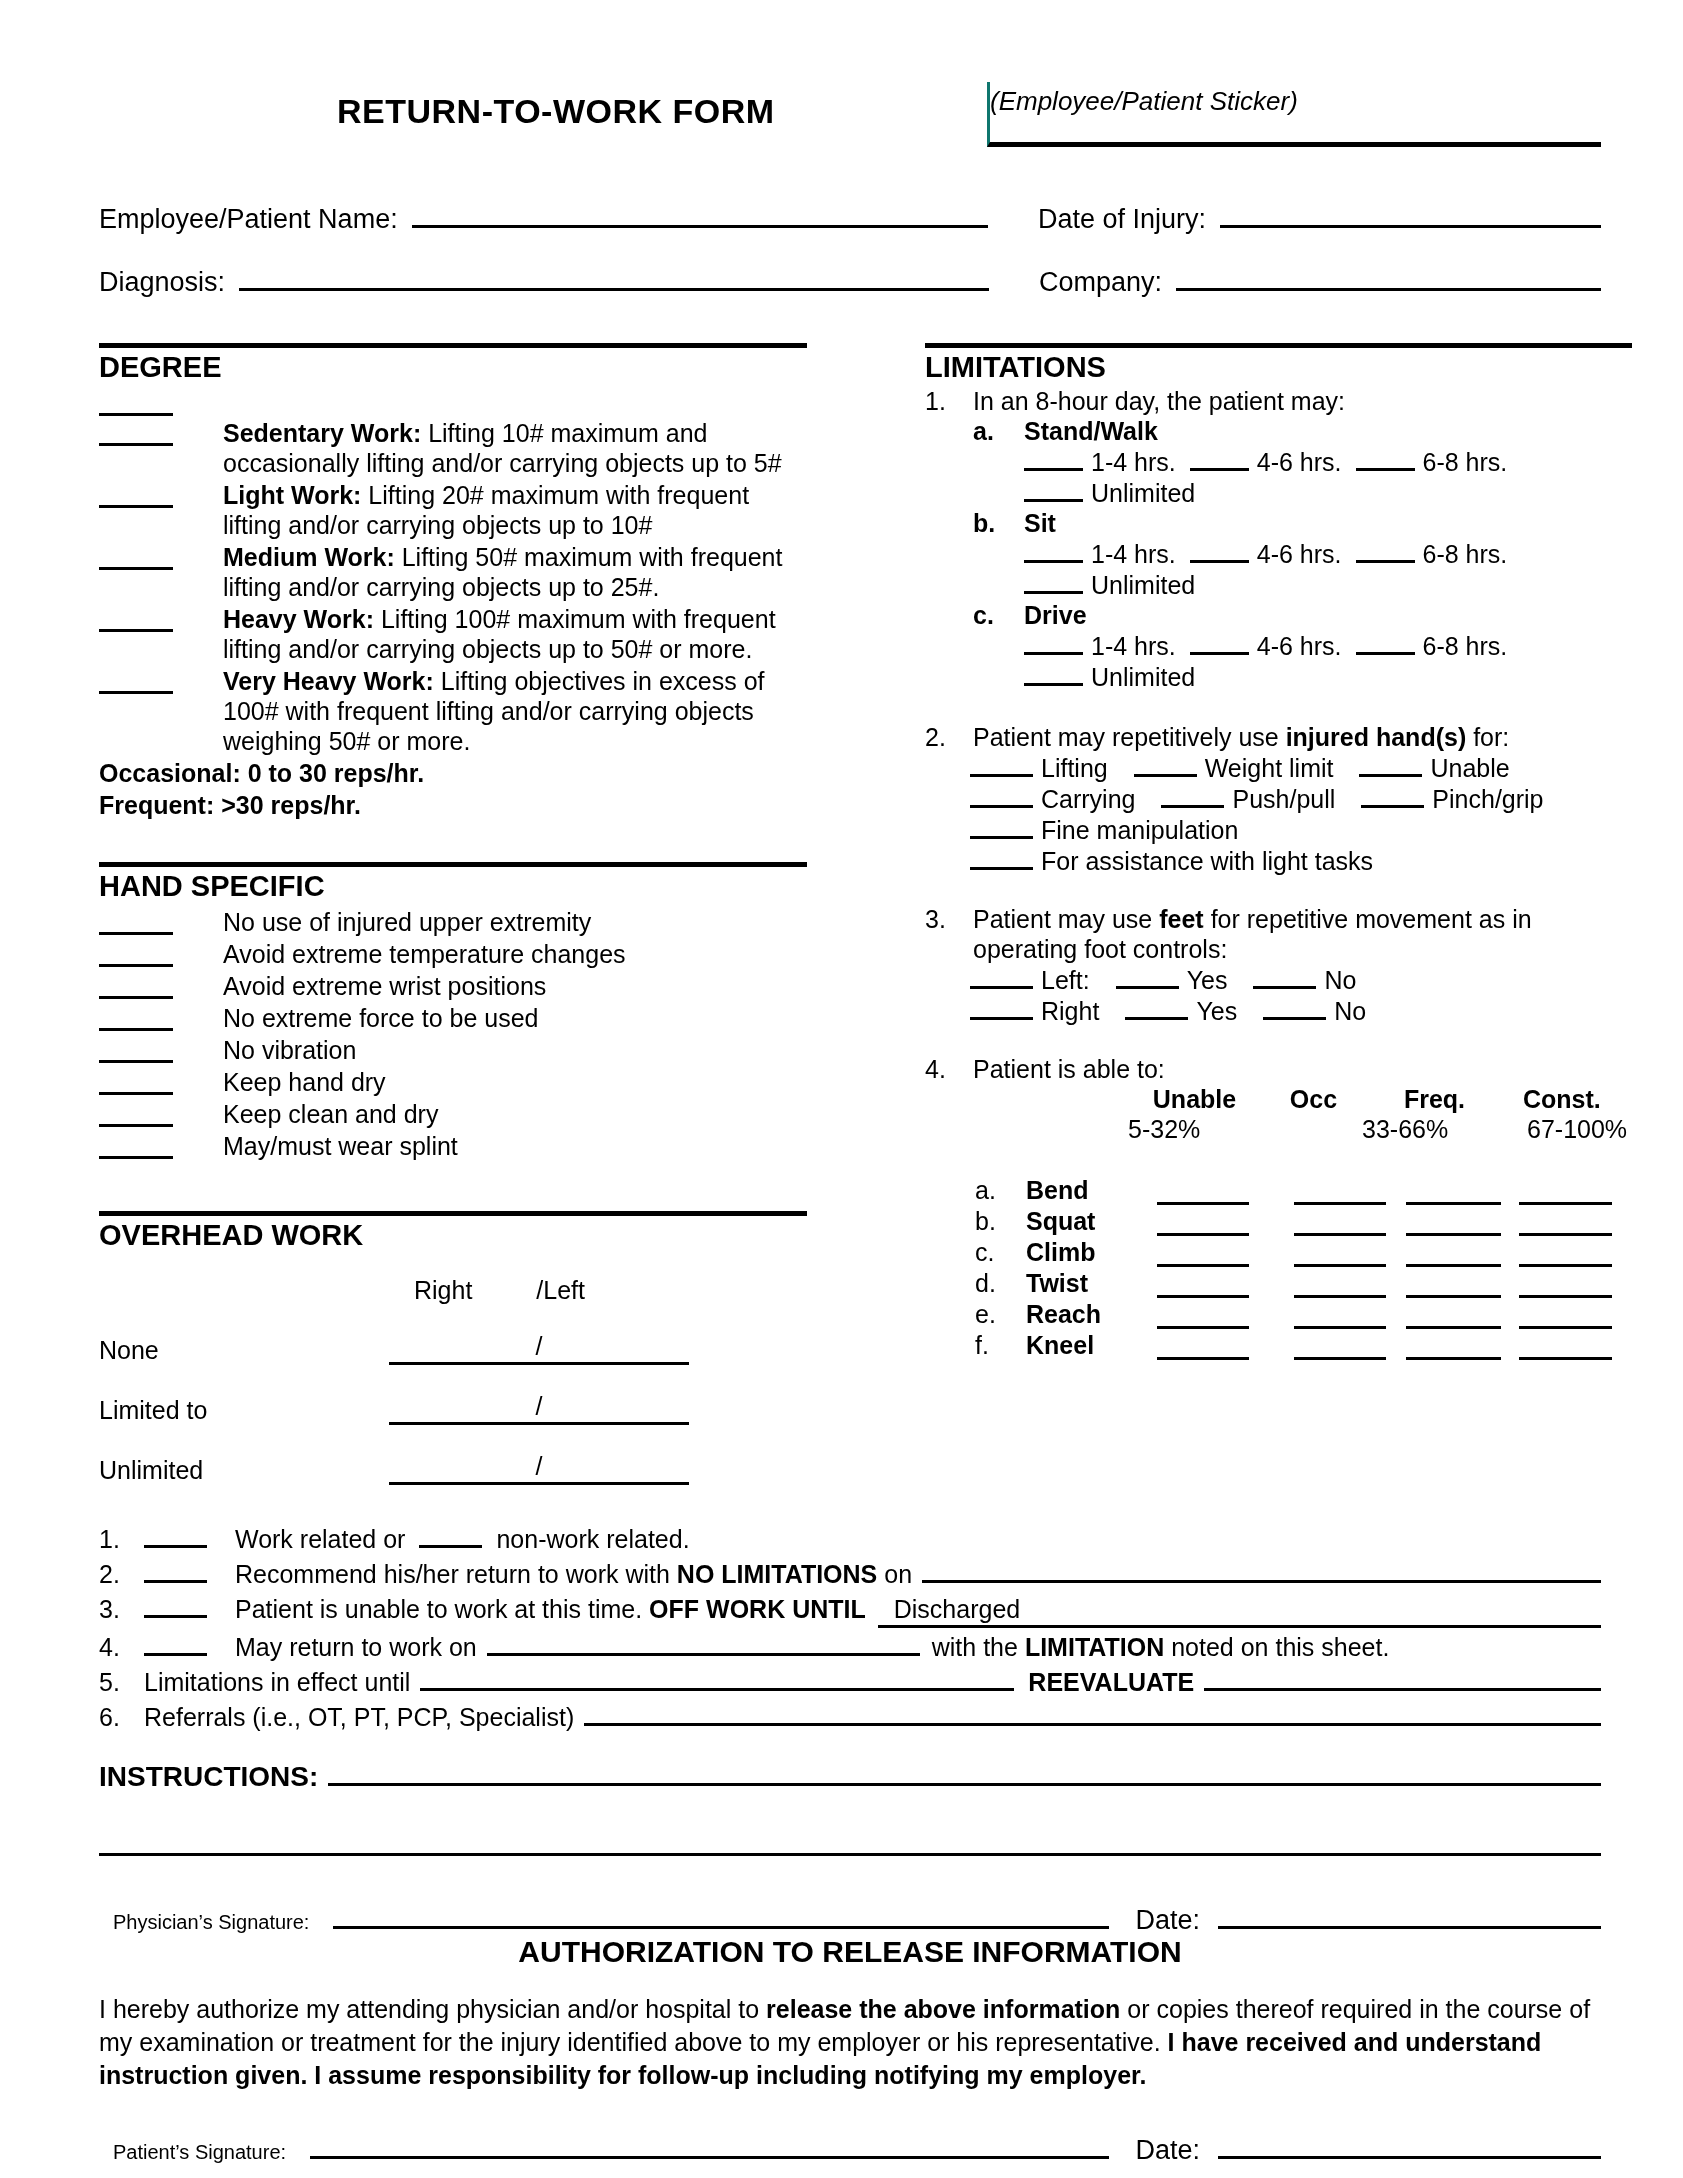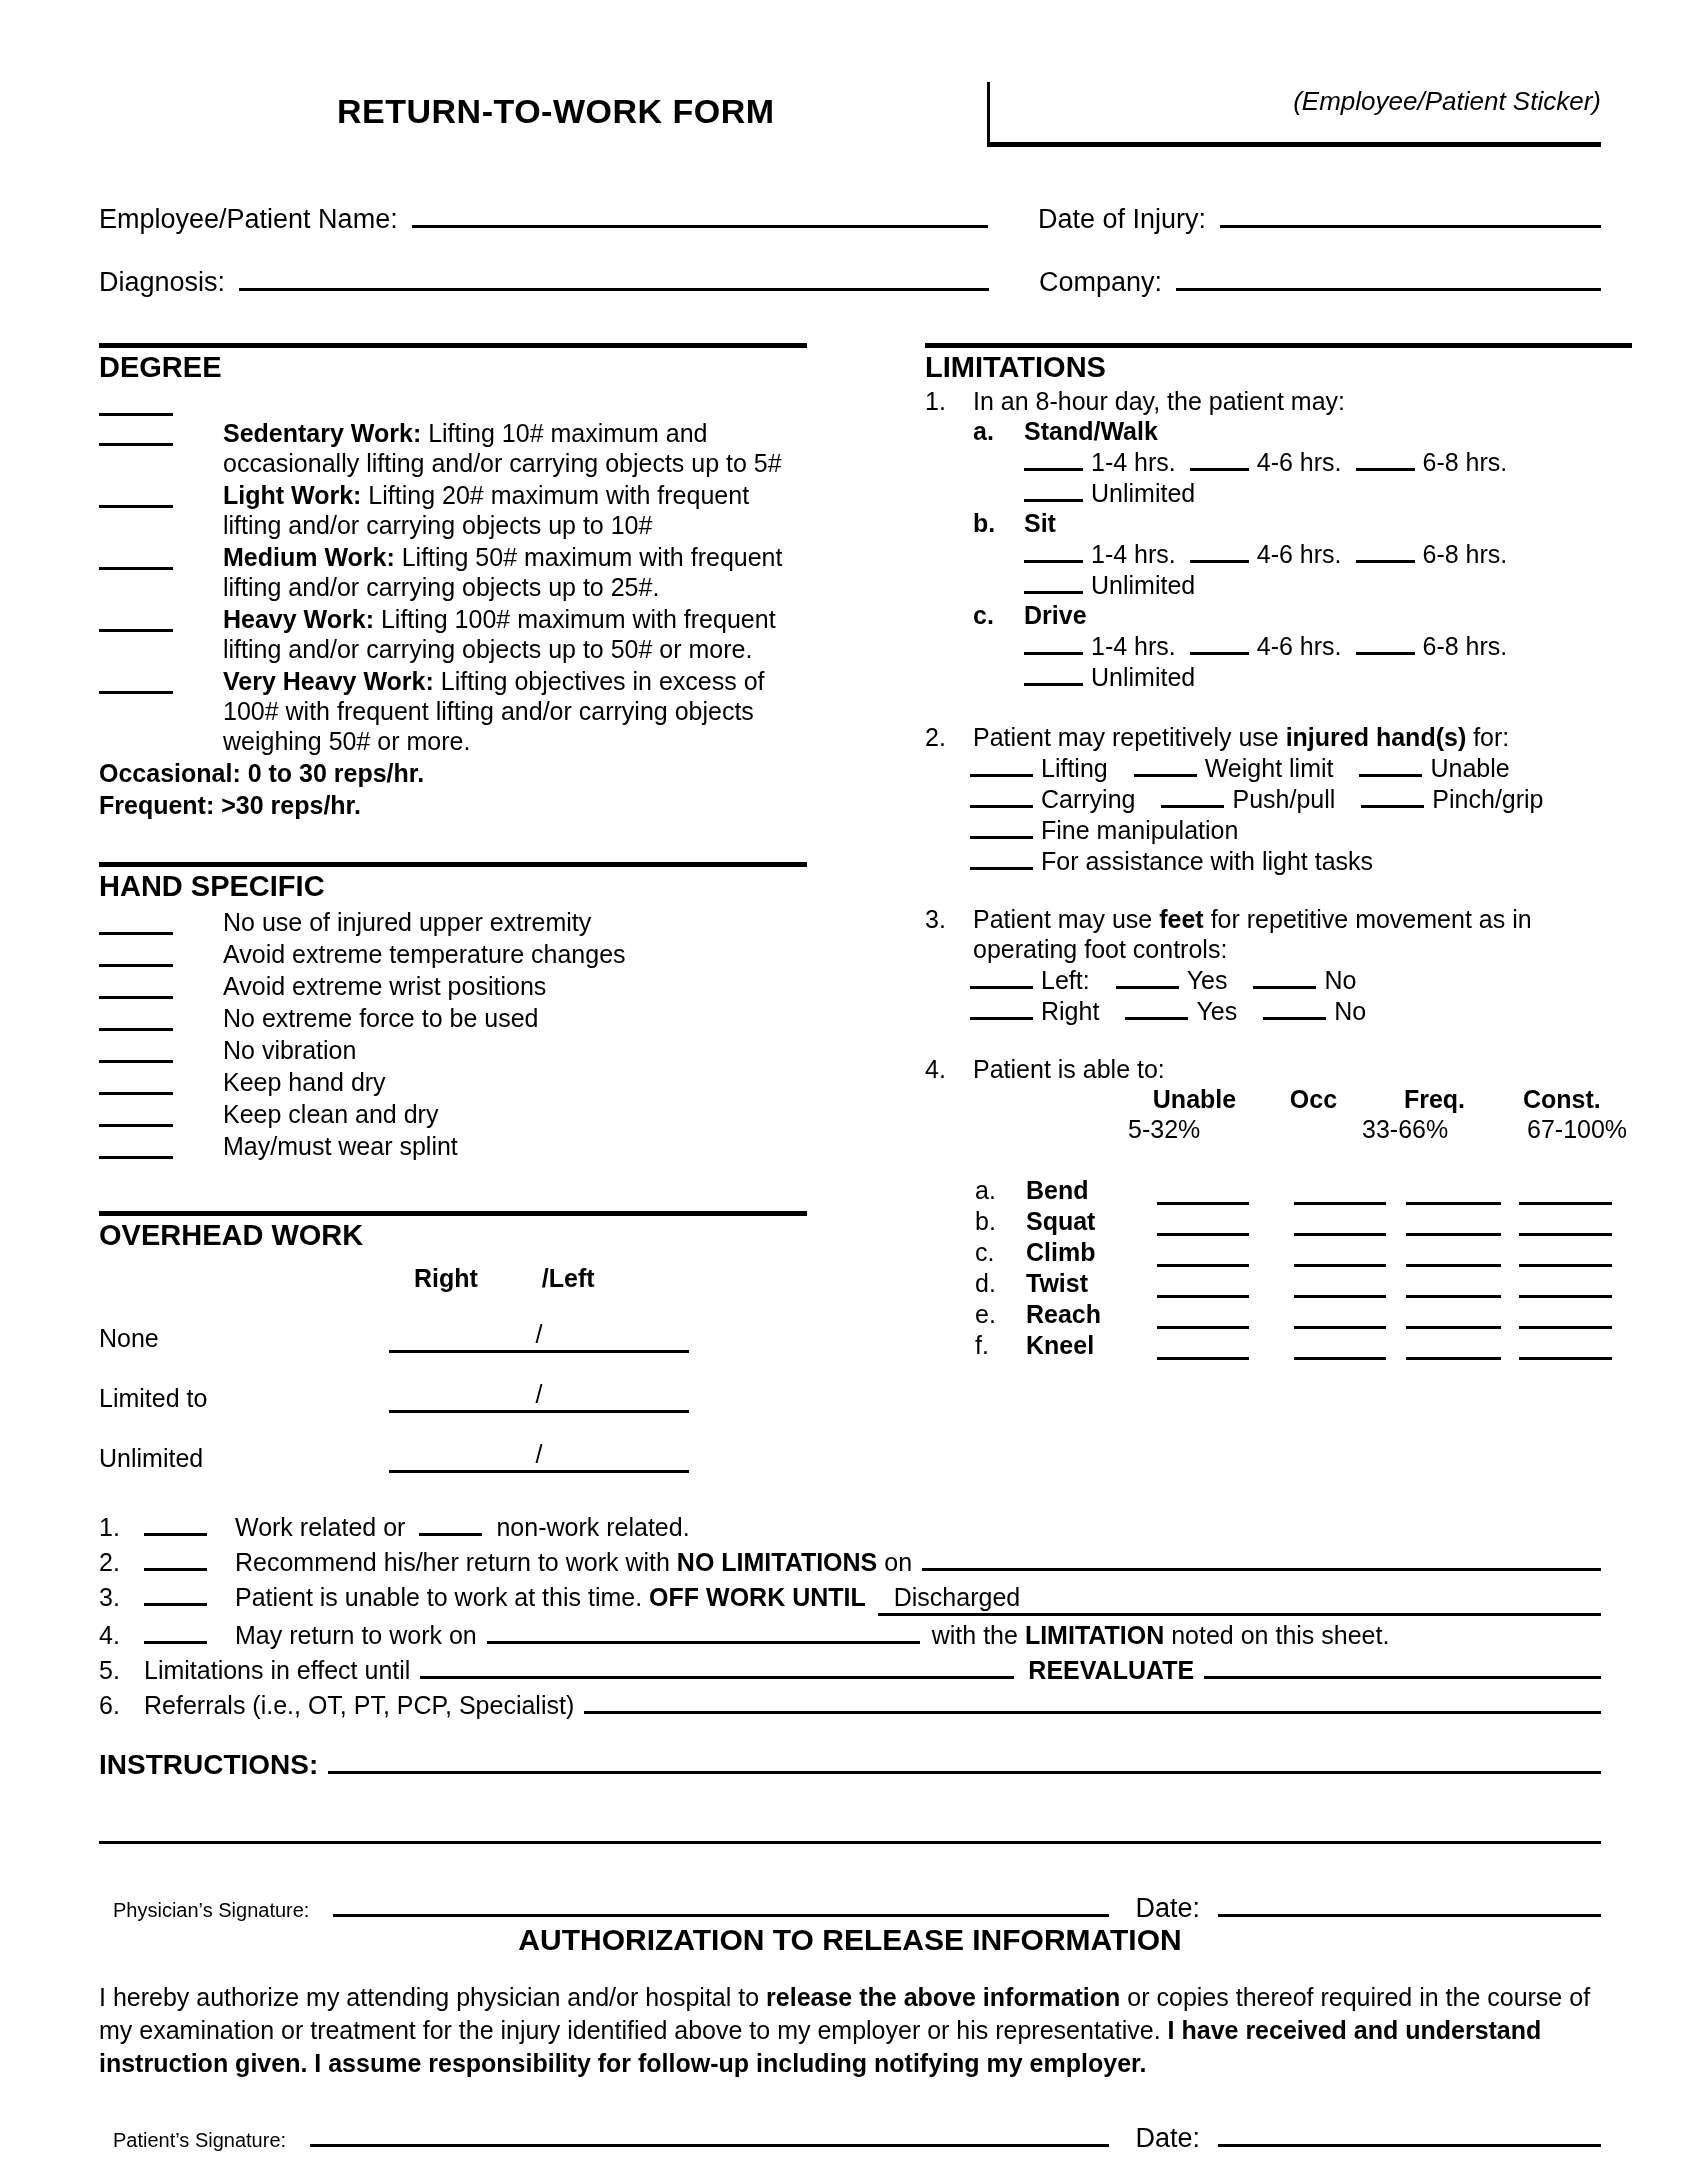--- a/index.html
+++ b/index.html
@@ -2,22 +2,22 @@
 <html><head>
 <meta charset="utf-8">
 <style>
   html,body{margin:0;padding:0;background:#fff;}
   body{width:1683px;height:2178px;color:#000;font-family:"Liberation Sans",sans-serif;font-size:25px;line-height:30px;overflow:hidden;}
   .page{box-sizing:border-box;width:1683px;height:2178px;padding:64px 82px 0 99px;position:relative;background:#fff;}
 
   
   .hdr{position:relative;height:101px;}
   .title{position:absolute;left:238px;top:32px;font-size:34px;font-weight:bold;letter-spacing:0.5px;}
-  .sticker{position:absolute;right:0;top:18px;width:614px;height:65px;border-left:3px solid #000000;border-bottom:5px solid #000;
-           display:flex;justify-content:flex-end;align-items:flex-start;padding-top:4px;font-style:italic;font-size:26px;box-sizing:border-box;}
+  .sticker{position:absolute;right:0;top:18px;width:614px;height:65px;border-left:3px solid #0f766e;border-bottom:5px solid #000;
+           display:flex;justify-content:flex-start;align-items:flex-start;padding-top:4px;font-style:italic;font-size:26px;box-sizing:border-box;}
 
   
   .frow{display:flex;align-items:baseline;margin-top:34px;}
   .frow2{margin-top:28px;}
   .flabel{font-size:27px;white-space:nowrap;}
   .fline{border-bottom:3px solid #000;height:26px;}
   .fl-grow{flex:1;margin-left:14px;}
   .fgap{flex:0 0 50px;}
   .fl-fix1{flex:0 0 381px;margin-left:14px;}
   .fl-fix2{flex:0 0 425px;margin-left:14px;}
@@ -32,21 +32,21 @@
   
   .ditem{display:flex;margin-top:2px;}
   .dblank{flex:0 0 74px;height:25px;border-bottom:3px solid #000;margin-right:50px;}
   .dtext{flex:1;}
   .dnote{font-weight:bold;margin-top:2px;}
   .hand{margin-top:42px;}
   .hitem{display:flex;margin-top:2px;}
 
   
   .overhead{margin-top:50px;}
-  .ohhead{margin-left:315px;font-weight:bold;margin-top:9px;}
+  .ohhead{margin-left:315px;font-weight:normal;margin-top:21px;}
   .ohleft{margin-left:57px;}
   .ohrow{display:flex;align-items:flex-end;margin-top:26px;height:34px;}
   .ohlabel{flex:0 0 290px;}
   .ohcell{flex:0 0 300px;border-bottom:3px solid #000;text-align:center;height:34px;line-height:36px;}
 
   
   .lirow{display:flex;}
   .lnum{flex:0 0 48px;}
   .litext{flex:1;}
   .lsub{display:flex;margin-left:48px;font-weight:bold;}

